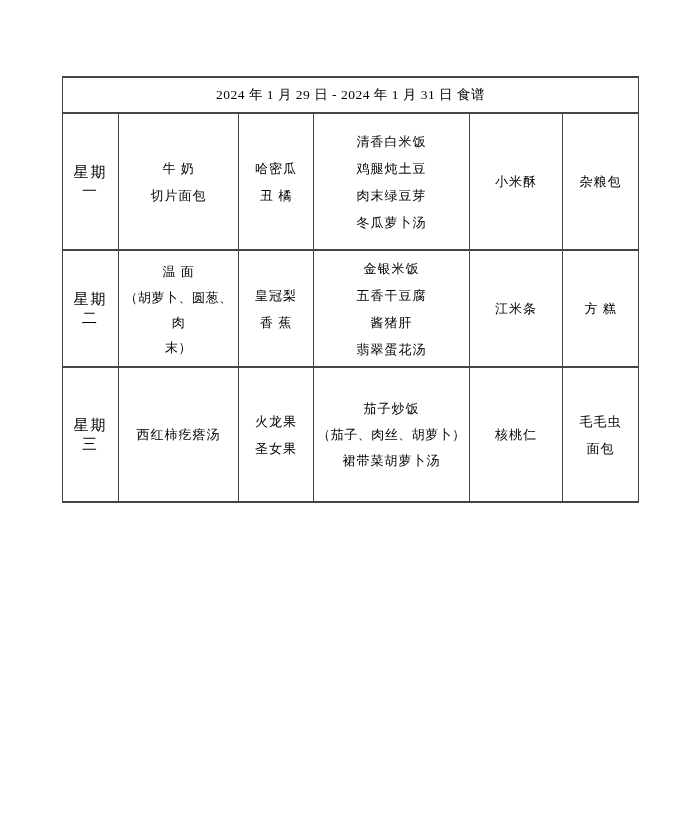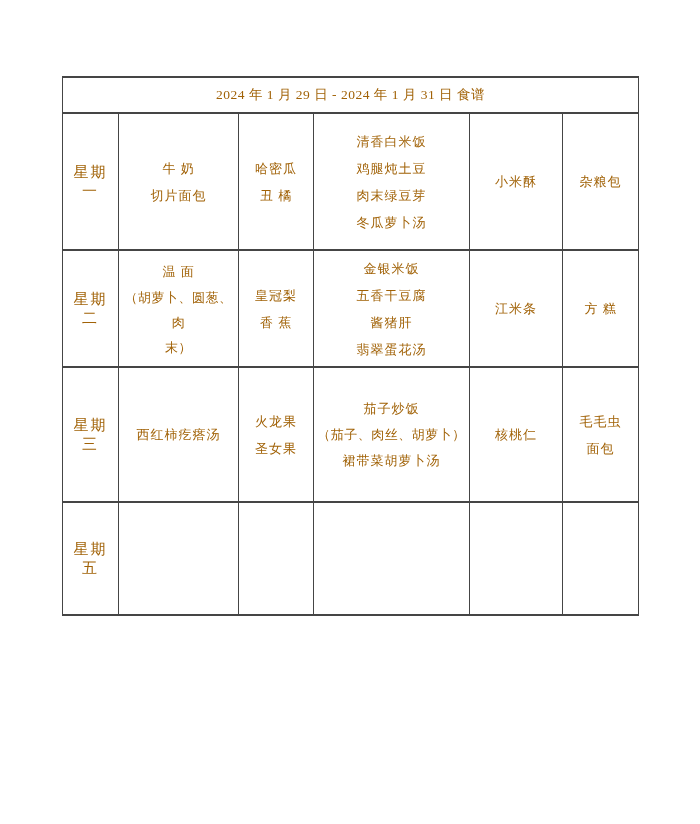--- a/index.html
+++ b/index.html
@@ -6,21 +6,21 @@
     margin: 0;
     padding: 0;
     background: #ffffff;
   }
   .page {
     position: relative;
     width: 604px;
     height: 824px;
     background: #ffffff;
     font-family: "Liberation Serif", "DejaVu Serif", serif;
-    color: #a16207;
+    color: #000000;
   }
   table.menu {
     position: absolute;
     left: 62px;
     top: 76px;
     width: 576px;
     border-collapse: collapse;
     table-layout: fixed;
   }
   table.menu td, table.menu th {
@@ -160,25 +160,15 @@
         <td>
           <span class="cell-text">核桃仁</span>
         </td>
         <td>
           <span class="cell-text">毛毛虫
 面包</span>
         </td>
       </tr>
 
 
-      <tr class="row-fri">
-        <td>
-          <span class="day-label">星期五</span>
-        </td>
-        <td></td>
-        <td></td>
-        <td></td>
-        <td></td>
-        <td></td>
-      </tr>
     </tbody>
   </table>
 </div>
 
 </body></html>

